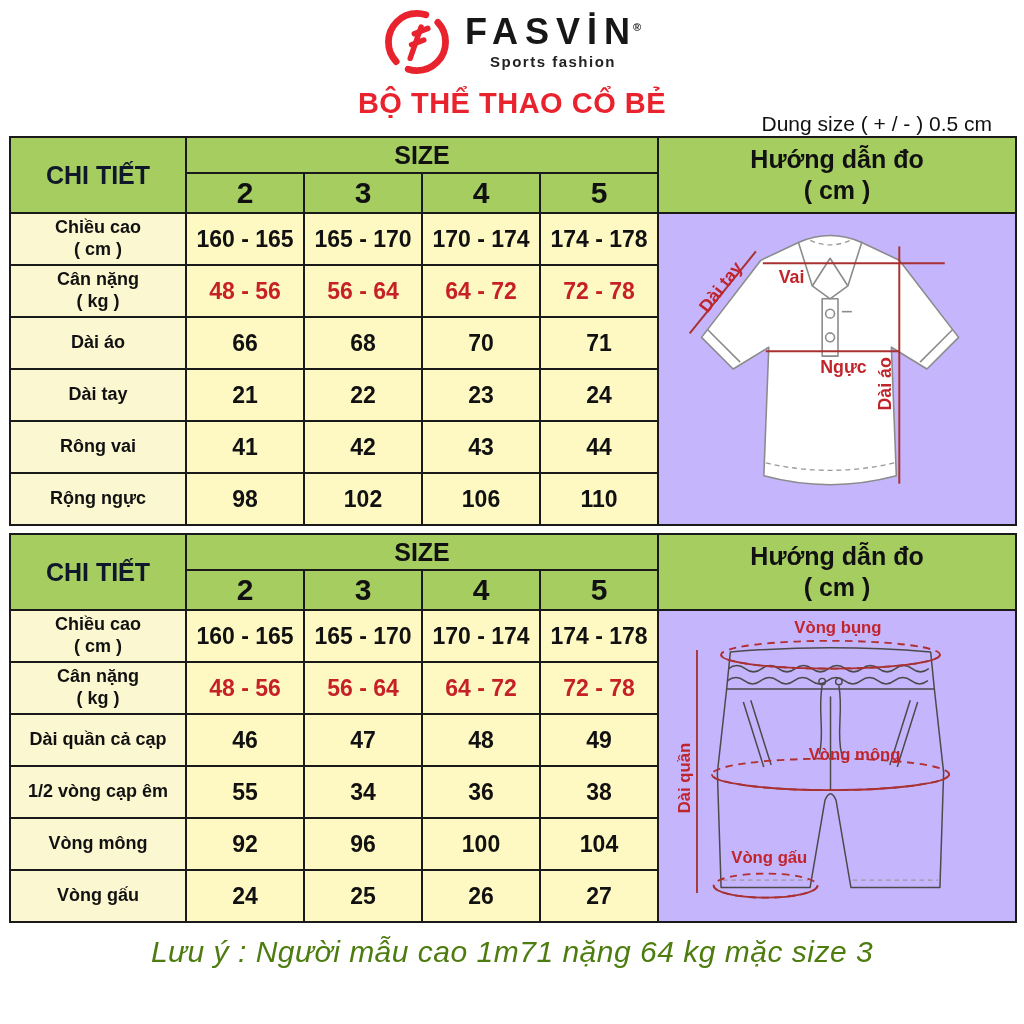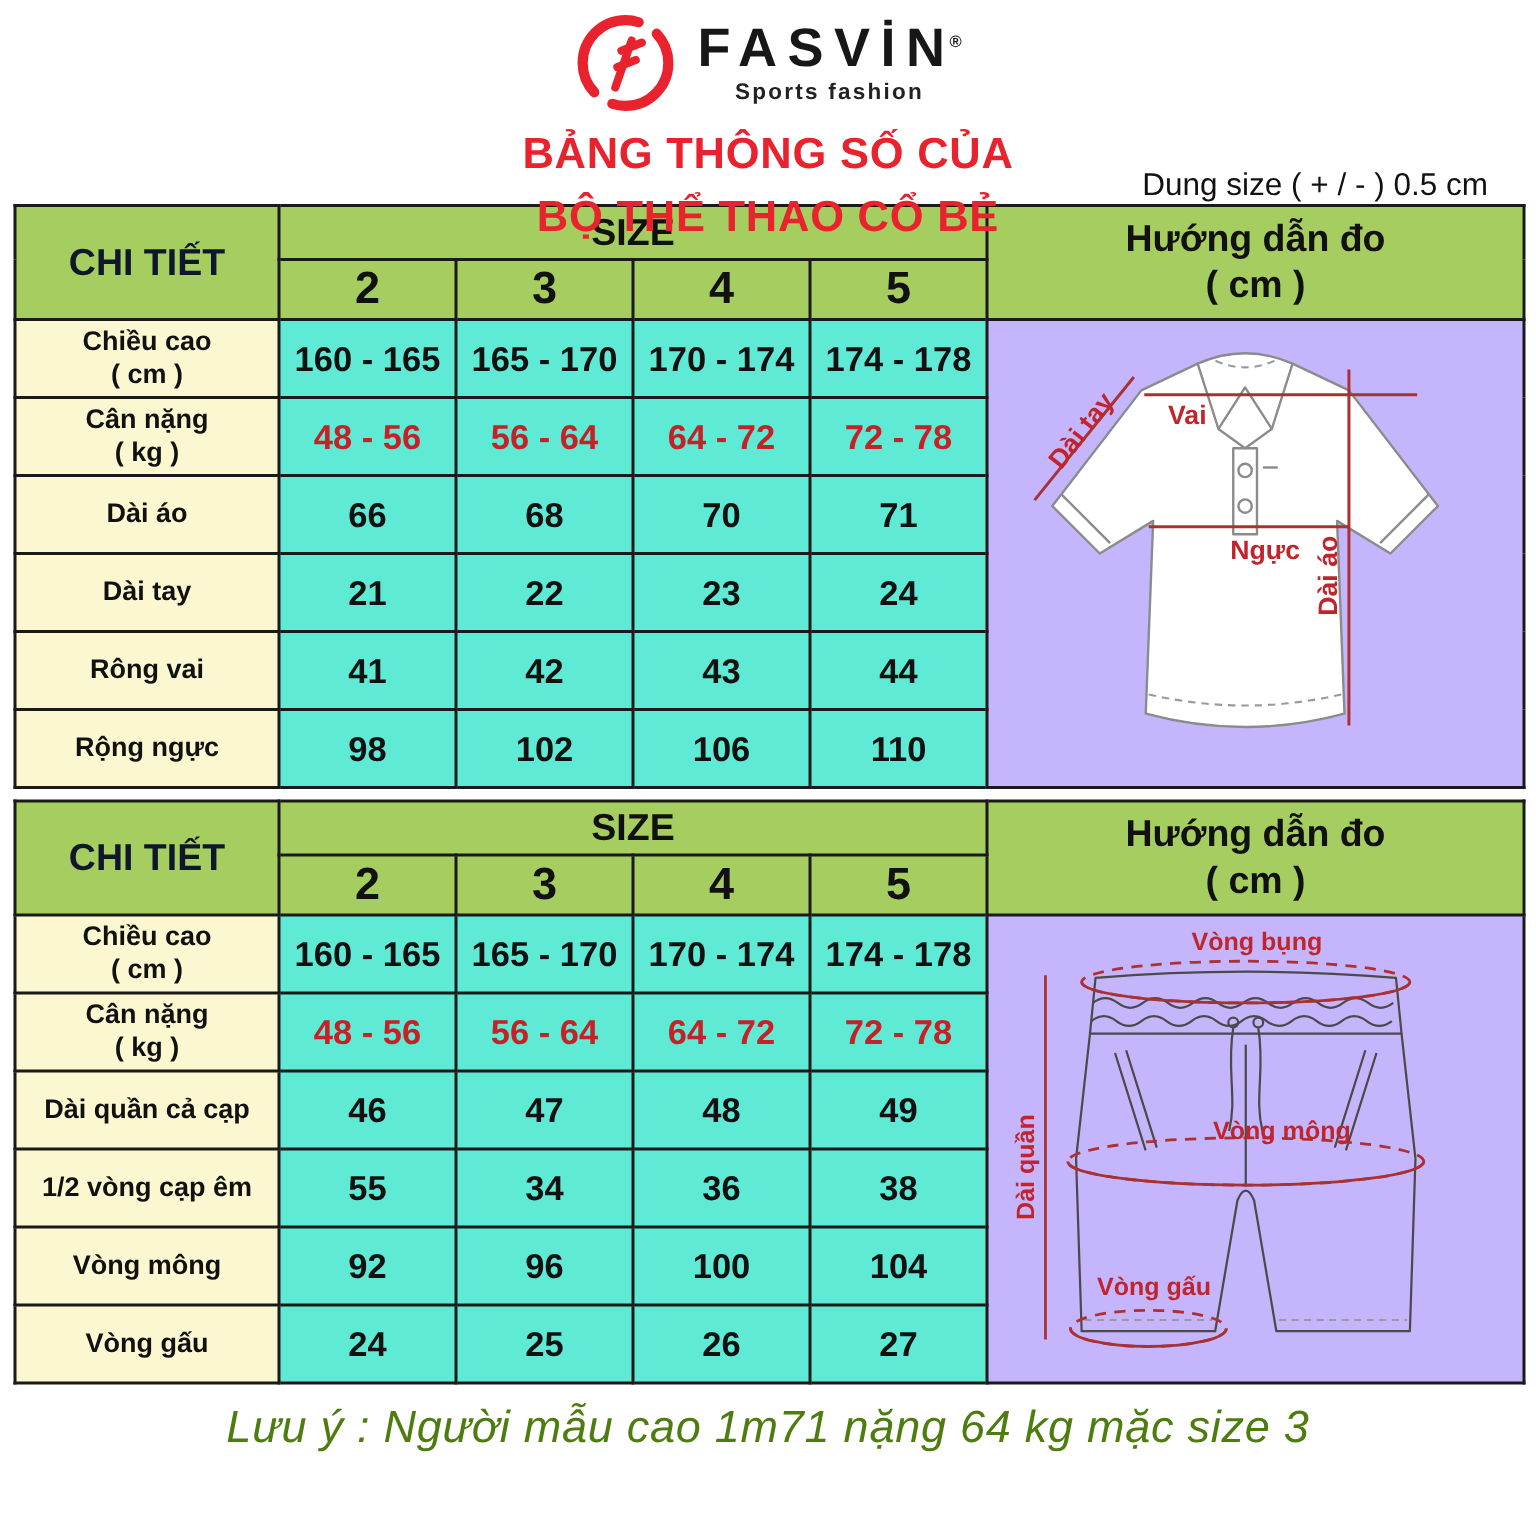--- a/index.html
+++ b/index.html
@@ -22,21 +22,21 @@
   
   table { border-collapse:collapse; width:1006px; margin-left:9px; table-layout:fixed; margin-bottom:7px; }
   td, th { border:2px solid #1a1a1a; text-align:center; vertical-align:middle; padding:0; }
   .green { background:#a6cd60; }
   .chi-tiet { font-size:25px; font-weight:bold; color:#0f172a; }
   .size-word { font-size:25px; font-weight:bold; height:36px; }
   .size-num { font-size:30px; font-weight:bold; height:40px; }
   .guide-head { font-size:25px; font-weight:bold; line-height:1.25; white-space:pre-line;margin-top:40px; }
   tr.data { height:52px; }
   .label-cell { background:#fbf7d0; font-size:18px; font-weight:bold; white-space:pre-line; line-height:1.2; }
-  .val { font-size:23px; font-weight:bold; background:#5eead4; }
+  .val { font-size:23px; font-weight:bold; background:#fef9c3; }
   tr.red-row .val { color:#c62127; }
   .diagram-cell { background:#c4b5fd; padding:0; }
   .diagram-cell svg { display:block; margin:0 auto; }
 
   
   .footer { text-align:center; margin-top:12px; font-size:30px; font-style:italic; color:#4d7c0f; letter-spacing:0.5px; }
 
   
   .outline { fill:#ffffff; stroke:#8b8b8b; stroke-width:1.6; stroke-linejoin:round; }
   .outline2 { fill:none; stroke:#8b8b8b; stroke-width:1.6; stroke-linejoin:round; }
@@ -60,21 +60,20 @@
           <line x1="46" y1="38" x2="66" y2="30"></line>
           <line x1="42" y1="54" x2="60" y2="47"></line>
         </g>
       </svg>
       <div class="brand-text">
         <div class="brand"><span>FASVİN</span><span class="reg">®</span></div>
         <div class="brand-sub">Sports fashion</div>
       </div>
     </div>
     <div class="title">
-      <div>BẢNG THÔNG SỐ CỦA</div>
       <div>BỘ THỂ THAO CỔ BẺ</div>
     </div>
     <div class="tolerance">Dung size ( + / - )  0.5 cm</div>
   </div>
 
   <table>
     <colgroup>
         <col style="width:176px">
         <col style="width:118px">
         <col style="width:118px">

